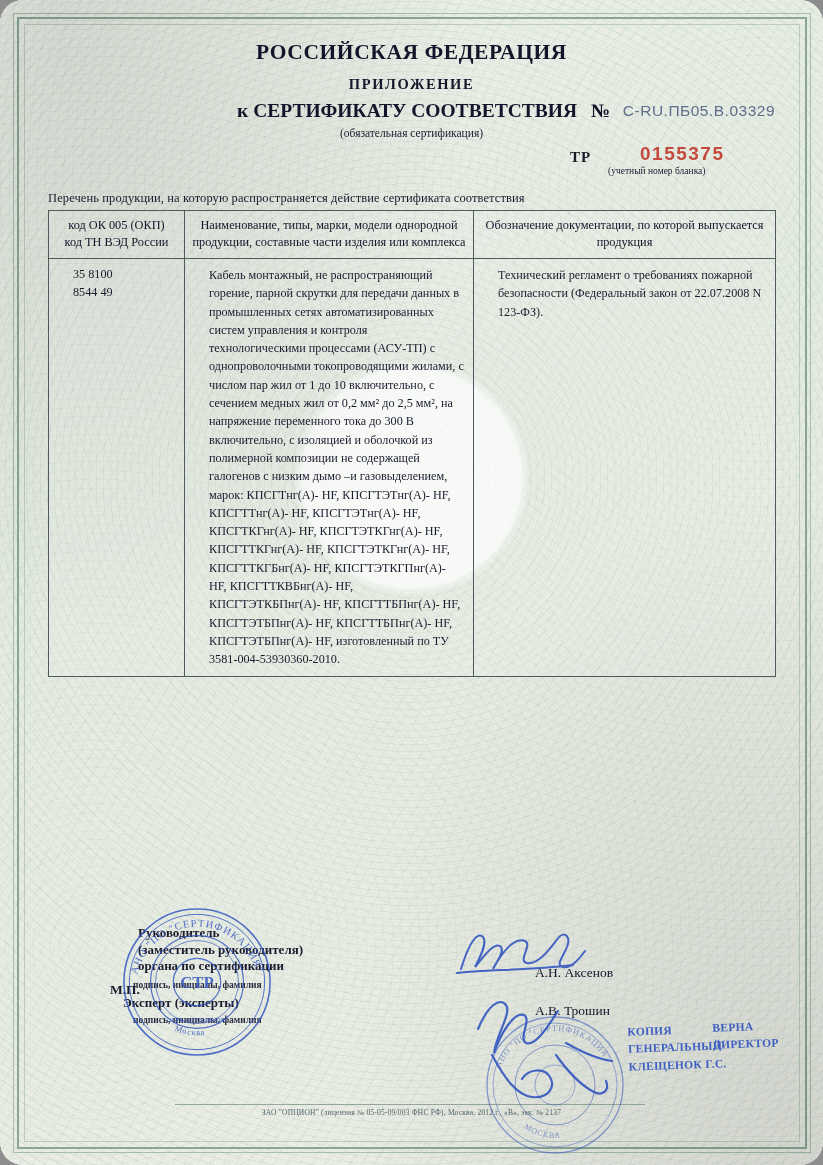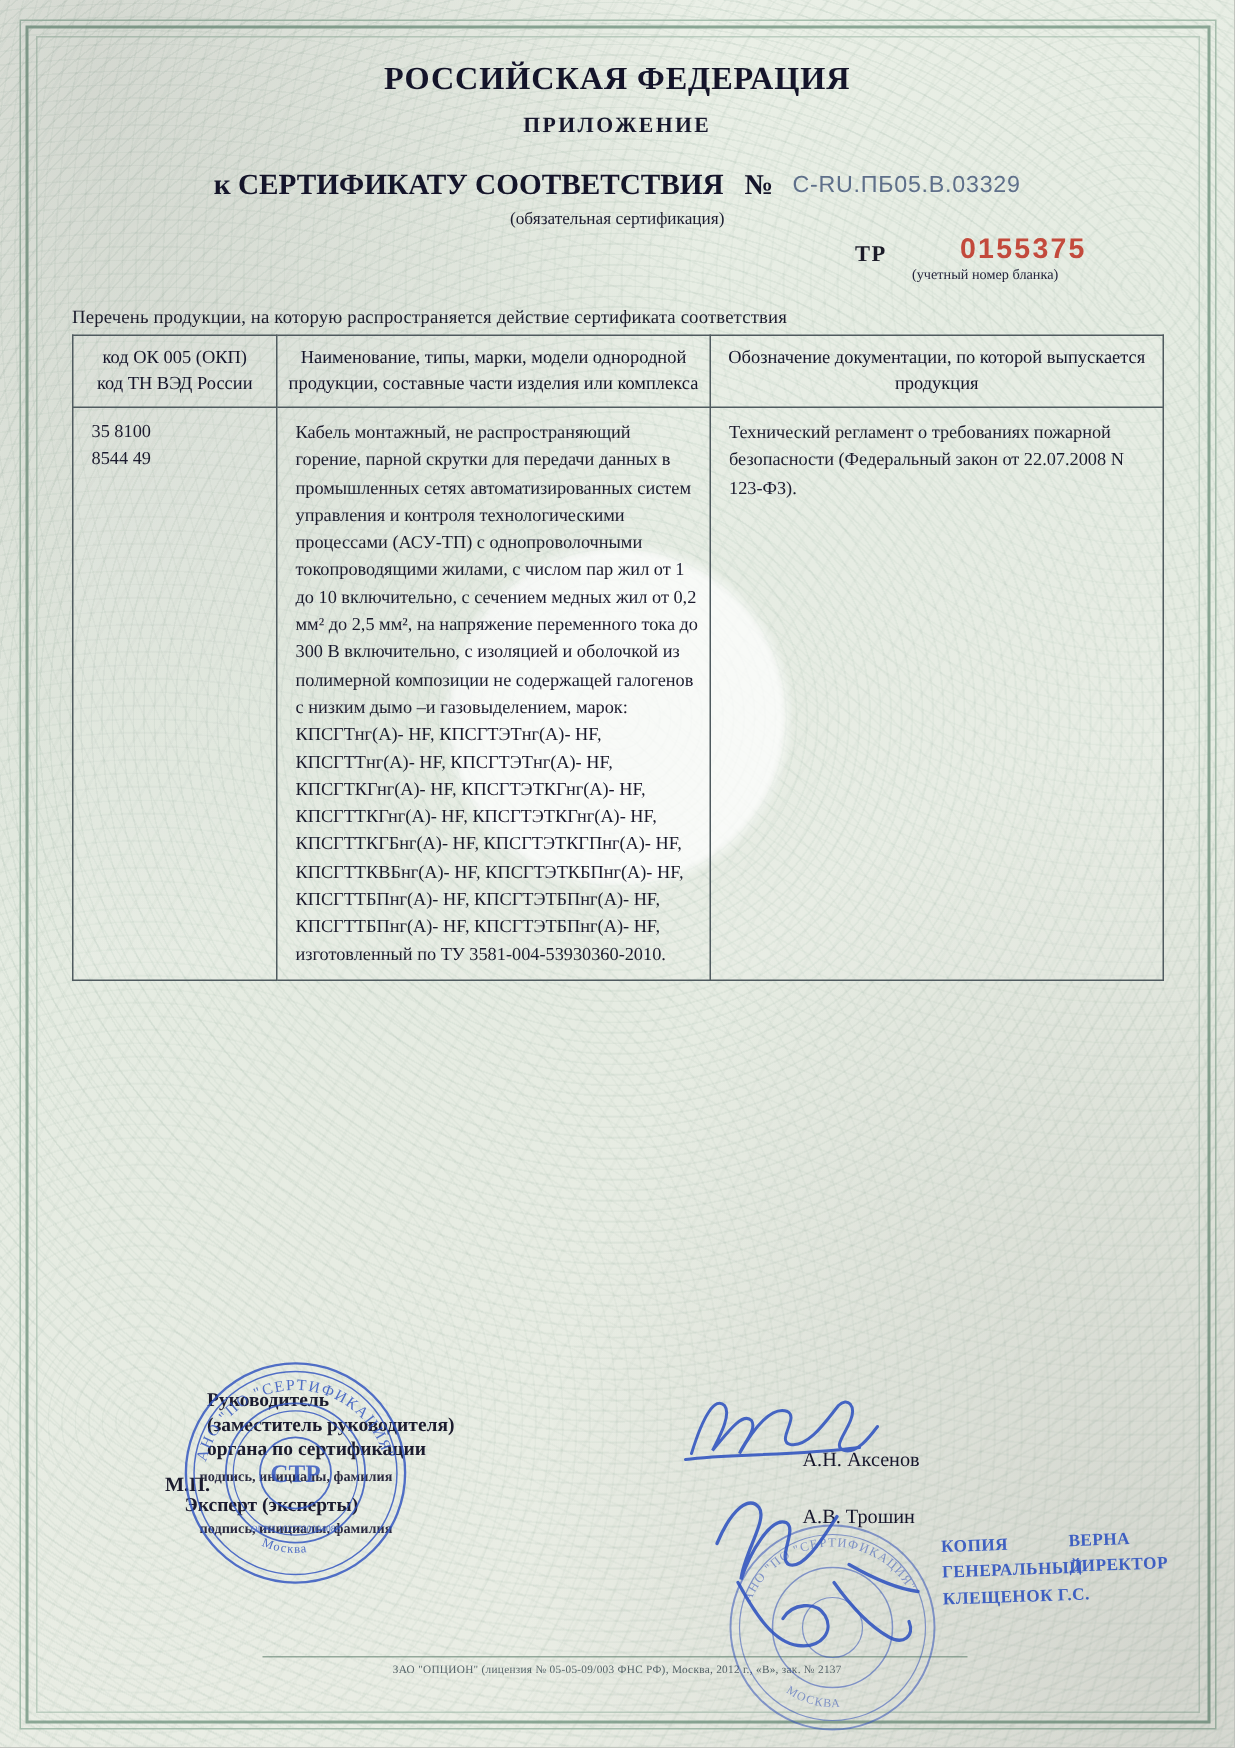--- a/index.html
+++ b/index.html
@@ -14,20 +14,21 @@
     position: relative;
   }
 
   
   #page {
     position: absolute;
     left: 0; top: 0;
     width: 823px; height: 1165px;
     background: #e9eee4;
     overflow: hidden;
+    border-radius: 23px;
   }
   
   #page::before {
     content: "";
     position: absolute;
     left: -10%; top: -6%;
     width: 120%; height: 112%;
     background:
       radial-gradient(circle at 50% 42%, rgba(255,255,255,0.75) 0 12%, rgba(214,226,214,0.0) 13% 100%),
       repeating-radial-gradient(circle at 50% 42%, rgba(150,175,160,0.14) 0 1px, rgba(255,255,255,0) 1px 7px),
@@ -81,22 +82,22 @@
   }
   .t-sub {
     text-align: center;
     font-weight: bold;
     font-size: 14.5px;
     letter-spacing: 1.6px;
     margin-top: 11px;
     color: #17172c;
   }
   .t-line3 {
-    text-align: center;
-    margin-top: 20px;
+    text-align: right;
+    margin-top: 7px;
     font-size: 19.5px;
     font-weight: bold;
     color: #14142a;
     white-space: nowrap;
   }
   .t-line3 .num-label { font-size: 19px; margin-left: 9px; }
   .cert-no {
     font-family: "Liberation Sans", sans-serif;
     font-weight: normal;
     font-size: 15.5px;
@@ -172,21 +173,21 @@
     color: #14142a;
   }
   thead th.c1 { font-weight: normal; }
   .col1 { width: 136px; }
   .col2 { width: 289px; }
   .col3 { width: 302px; }
 
   tbody td {
     font-size: 12.2px;
     line-height: 1.5;
-    padding: 7px 7px 8px 12px;
+    padding: 7px 7px 8px 24px;
     color: #1b1b2e;
   }
   tbody td.c1 { line-height: 1.45; }
   .body-row { height: 378px; }
 
   
   .sig {
     position: absolute;
     left: 48px; top: 925px;
     width: 727px;

